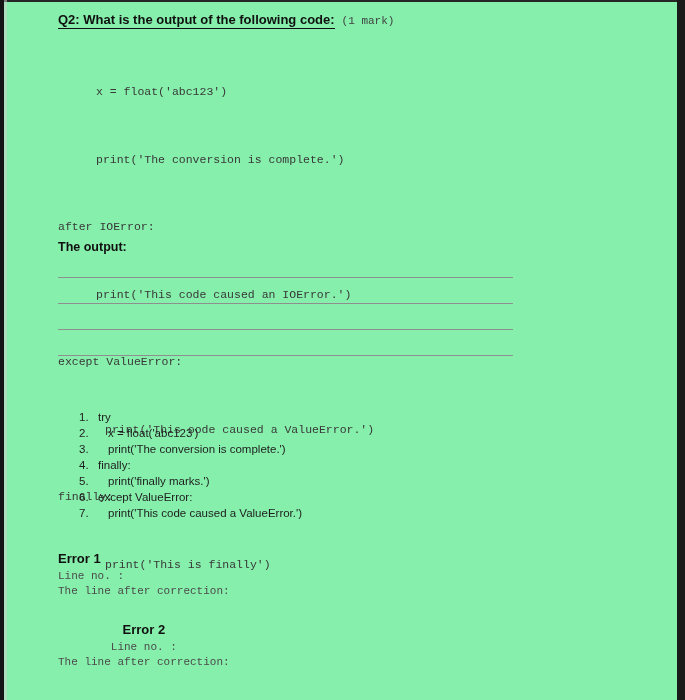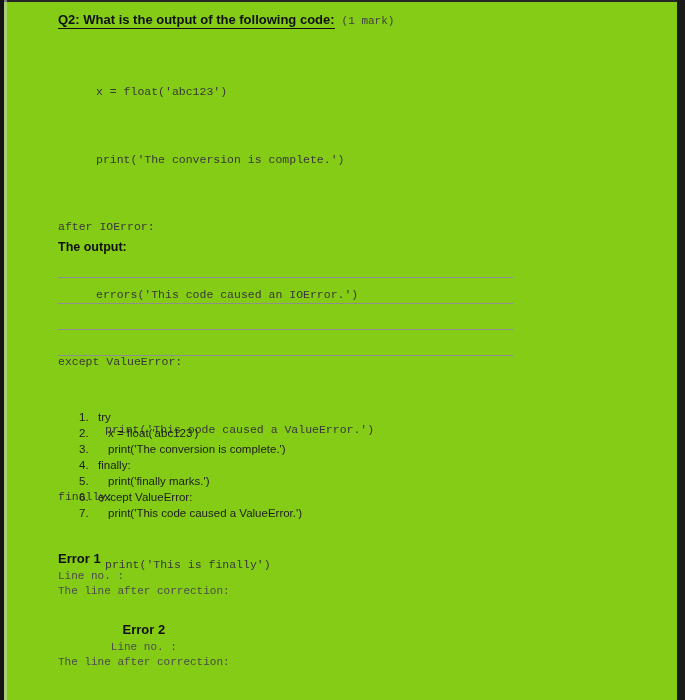--- a/index.html
+++ b/index.html
@@ -1,19 +1,19 @@
 <!DOCTYPE html>
 <html><head>
 <meta charset="utf-8">
 <style>
   html,body { margin:0; padding:0; }
   body { width:685px; height:700px; background:#e9e9e9; }
   .page {
     position:relative; width:685px; height:700px; overflow:hidden;
-    background:#84cc16; font-family:"Liberation Sans", sans-serif;
+    background:#86efac; font-family:"Liberation Sans", sans-serif;
   }
   
   .edge-left  { position:absolute; left:0; top:0; width:4px; height:700px; background:#141414; }
   .edge-left-soft { position:absolute; left:4px; top:0; width:3px; height:700px; background:#cfcfcf; opacity:.5; }
   .edge-right { position:absolute; left:677px; top:0; width:8px; height:700px; background:#1a1a1a; }
   .edge-top   { position:absolute; left:0; top:0; width:685px; height:2px; background:#262626; }
 
   
   .q-heading { position:absolute; left:58px; white-space:nowrap; }
   .h-bold {
@@ -71,21 +71,21 @@
   <div class="edge-right"></div>
 
   <div class="q-heading" style="top:10px;">
     <span class="h-bold">Q2: What is the output of the following code:</span><span class="h-marks gap">(1 mark)</span>
   </div>
 
   <div class="codeblock">
     <div class="ind1">x = float('abc123')</div>
     <div class="ind1">print('The conversion is complete.')</div>
     <div class="ind0">after IOError:</div>
-    <div class="ind1">errors('This code caused an IOError.')</div>
+    <div class="ind1">print('This code caused an IOError.')</div>
     <div class="ind0">except ValueError:</div>
     <div class="ind2">print('This code caused a ValueError.')</div>
     <div class="ind0">finally:</div>
     <div class="ind2">print('This is finally')</div>
   </div>
 
   <div class="output-label">The output:</div>
 
   <div class="answer-line" style="top:277px;"></div>
   <div class="answer-line" style="top:303px;"></div>

